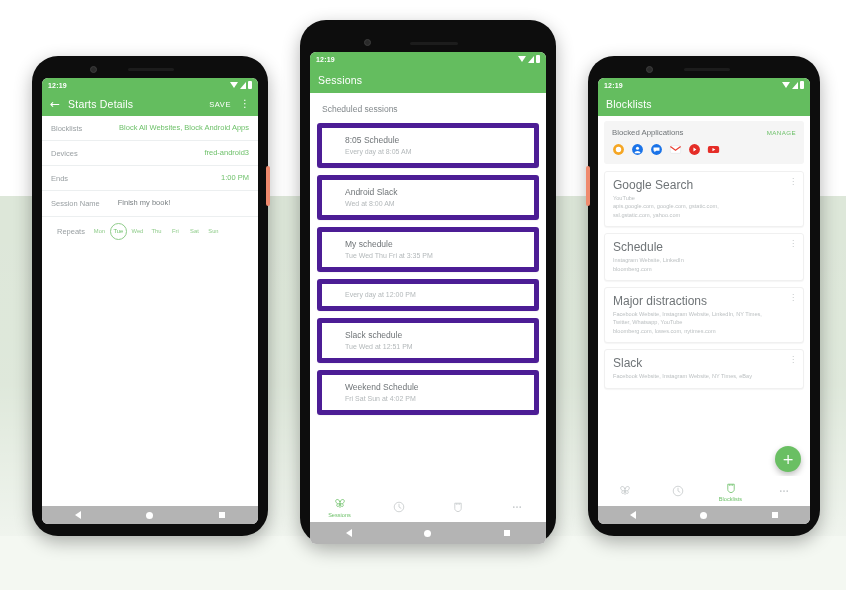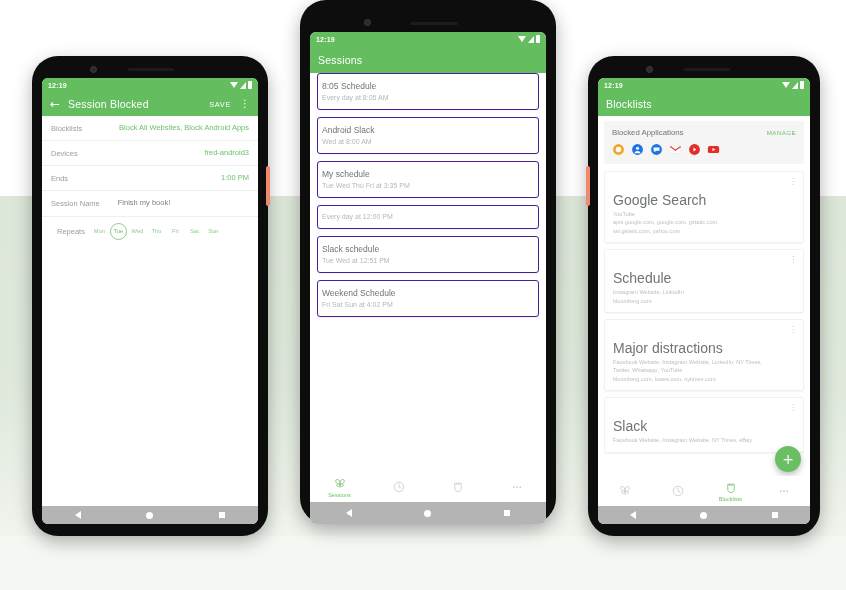--- a/index.html
+++ b/index.html
@@ -153,24 +153,24 @@
   .sysnav .nb-home { width: 7px; height: 7px; border-radius: 50%; background: #fff; }
   .sysnav .nb-rec { width: 6px; height: 6px; background: #fff; }
 
   
   .section-head {
     padding: 11px 12px 9px 12px;
     font-size: 8.5px; color: #82888b;
   }
   .card {
     background: #fff;
-    border: 1px solid #4c1d95;
+    border: 5px solid #4c1d95;
     border-radius: 3px;
     margin: 0 7px 7px 7px;
-    padding: 7px 9px 8px 4px;
+    padding: 7px 9px 8px 23px;
     box-shadow: 0 1px 1px rgba(0,0,0,0.04);
   }
   .card .c-title { font-size: 8.5px; color: #6f7477; margin-bottom: 3px; }
   .card .c-sub { font-size: 7px; color: #b3b8ba; }
 
   
   .tabbar {
     position: absolute; left: 0; width: 100%;
     height: 30px; background: #fff;
     display: flex; align-items: center;
@@ -197,21 +197,21 @@
 
   .bl-card {
     background: #fff;
     border: 1px solid #f0f0f0;
     border-radius: 3px;
     margin: 0 6px 6px 6px;
     padding: 6px 8px 7px 8px;
     position: relative;
     box-shadow: 0 1px 1px rgba(0,0,0,0.04);
   }
-  .bl-card .bt { font-size: 14px; color: #6f7477; margin-bottom: 2px; margin-top: 14px; }
+  .bl-card .bt { font-size: 12px; color: #6f7477; margin-bottom: 2px; }
   .bl-card .bs { font-size: 5.6px; color: #bcc0c2; line-height: 1.5; }
   .bl-kebab {
     position: absolute; right: 6px; top: 6px;
     font-size: 8px; color: #bfc3c5; line-height: 1;
     font-family: "DejaVu Sans", sans-serif;
   }
   .fab {
     position: absolute; right: 9px;
     width: 26px; height: 26px; border-radius: 50%;
     background: #6abf63; color: #fff;
@@ -240,21 +240,21 @@
       <span>12:19</span>
       <span class="sb-right">
         <span class="sb-wifi"></span>
         <span class="sb-sig"></span>
         <span class="sb-bat"></span>
       </span>
     </div>
 
     <div class="appbar" style="height:24px;">
       <span class="back">←</span>
-      <span class="title">Session Blocked</span>
+      <span class="title">Starts Details</span>
       <span class="save">SAVE</span>
       <span class="kebab">⋮</span>
     </div>
 
     <div>
       <div class="detail-row">
         <span class="lbl">Blocklists</span>
         <span class="val">Block All Websites, Block Android Apps</span>
       </div>
       <div class="detail-row">
@@ -284,39 +284,40 @@
     </div>
 
     <div class="sysnav">
       <span class="nb-back"></span>
       <span class="nb-home"></span>
       <span class="nb-rec"></span>
     </div>
   </div>
 </div>
 
-<div class="phone" style="left:300px; top:0; width:256px; height:524px;">
+<div class="phone" style="left:300px; top:20px; width:256px; height:524px;">
   <div class="cam-dot" style="left:64px; top:19px;"></div>
   <div class="speaker" style="left:110px; top:22px; width:48px;"></div>
 
   <div class="screen" style="left:10px; top:32px; width:236px; height:492px; border-radius:6px;">
 
     <div class="statusbar">
       <span>12:19</span>
       <span class="sb-right">
         <span class="sb-wifi"></span>
         <span class="sb-sig"></span>
         <span class="sb-bat"></span>
       </span>
     </div>
 
     <div class="appbar" style="height:27px;">
       <span class="title">Sessions</span>
     </div>
 
+    <div class="section-head">Scheduled sessions</div>
 
     <div>
       <div class="card">
         <div class="c-title">8:05 Schedule</div>
         <div class="c-sub">Every day at 8:05 AM</div>
       </div>
       <div class="card">
         <div class="c-title">Android Slack</div>
         <div class="c-sub">Wed at 8:00 AM</div>
       </div>

